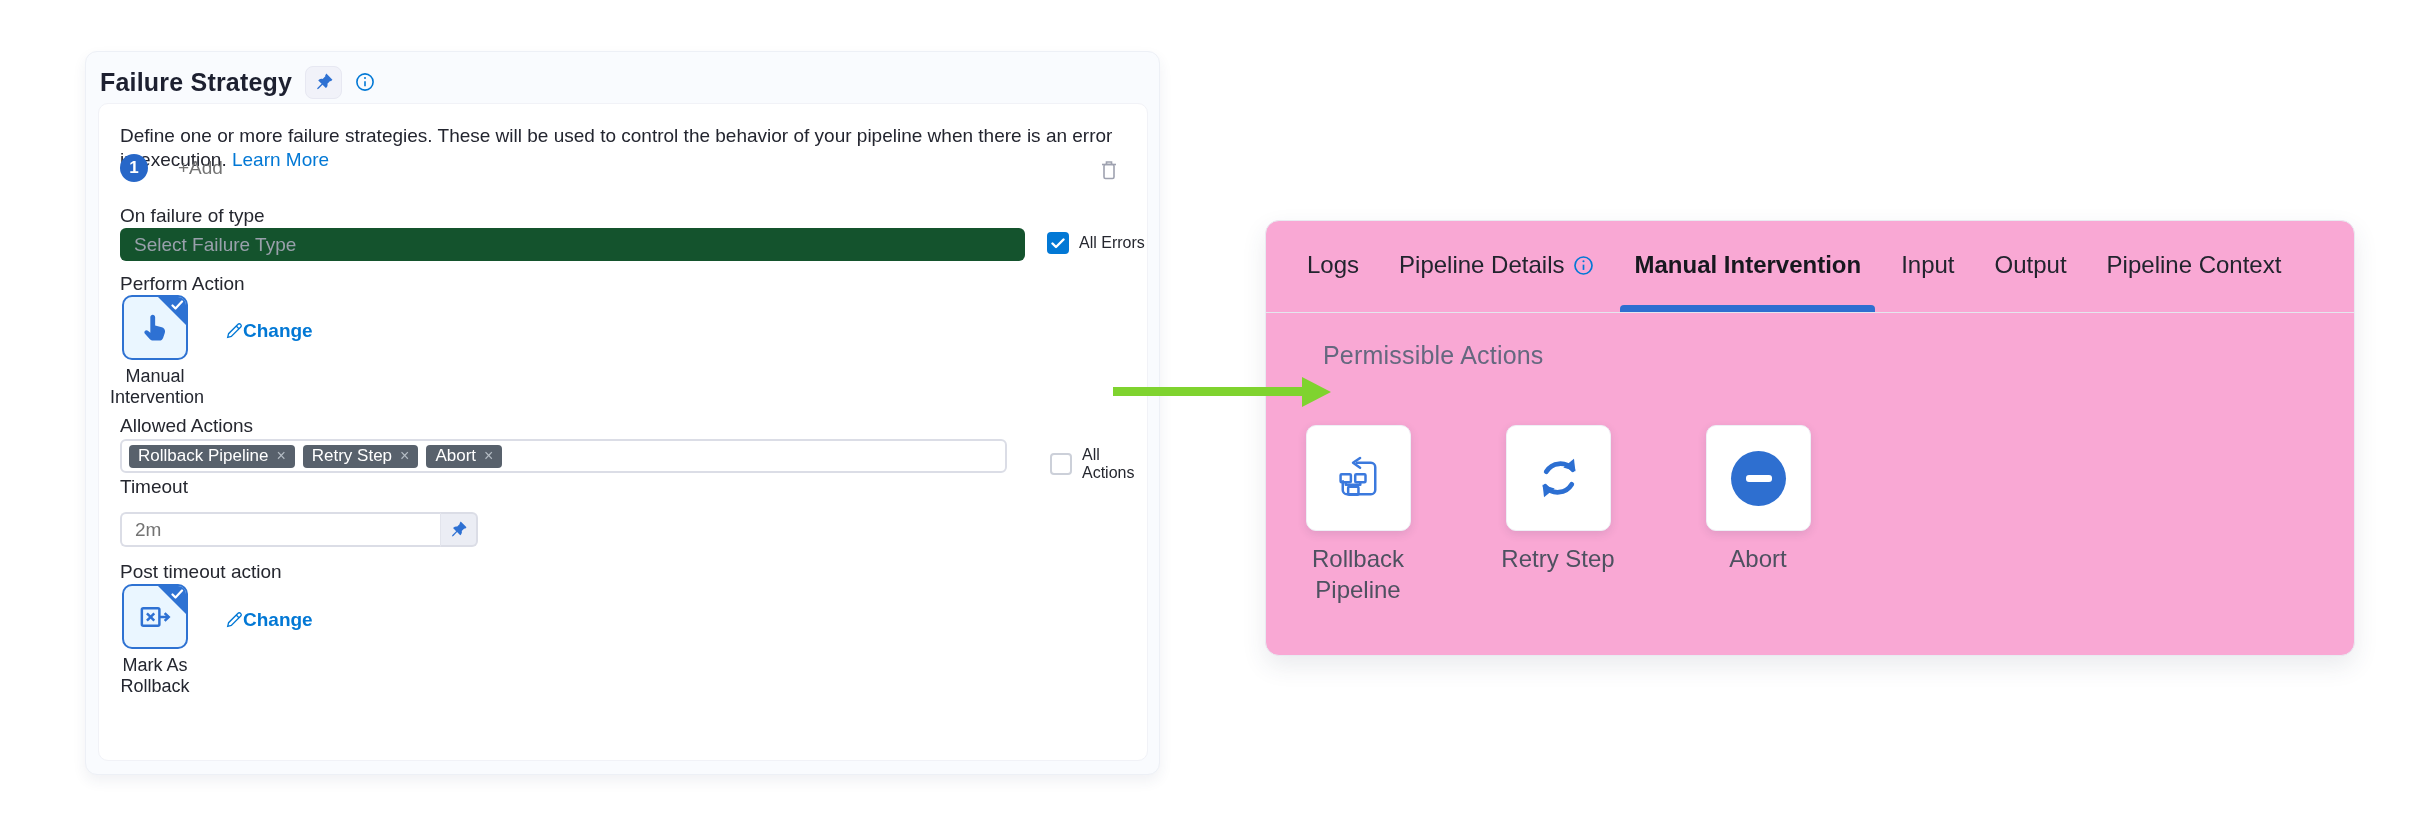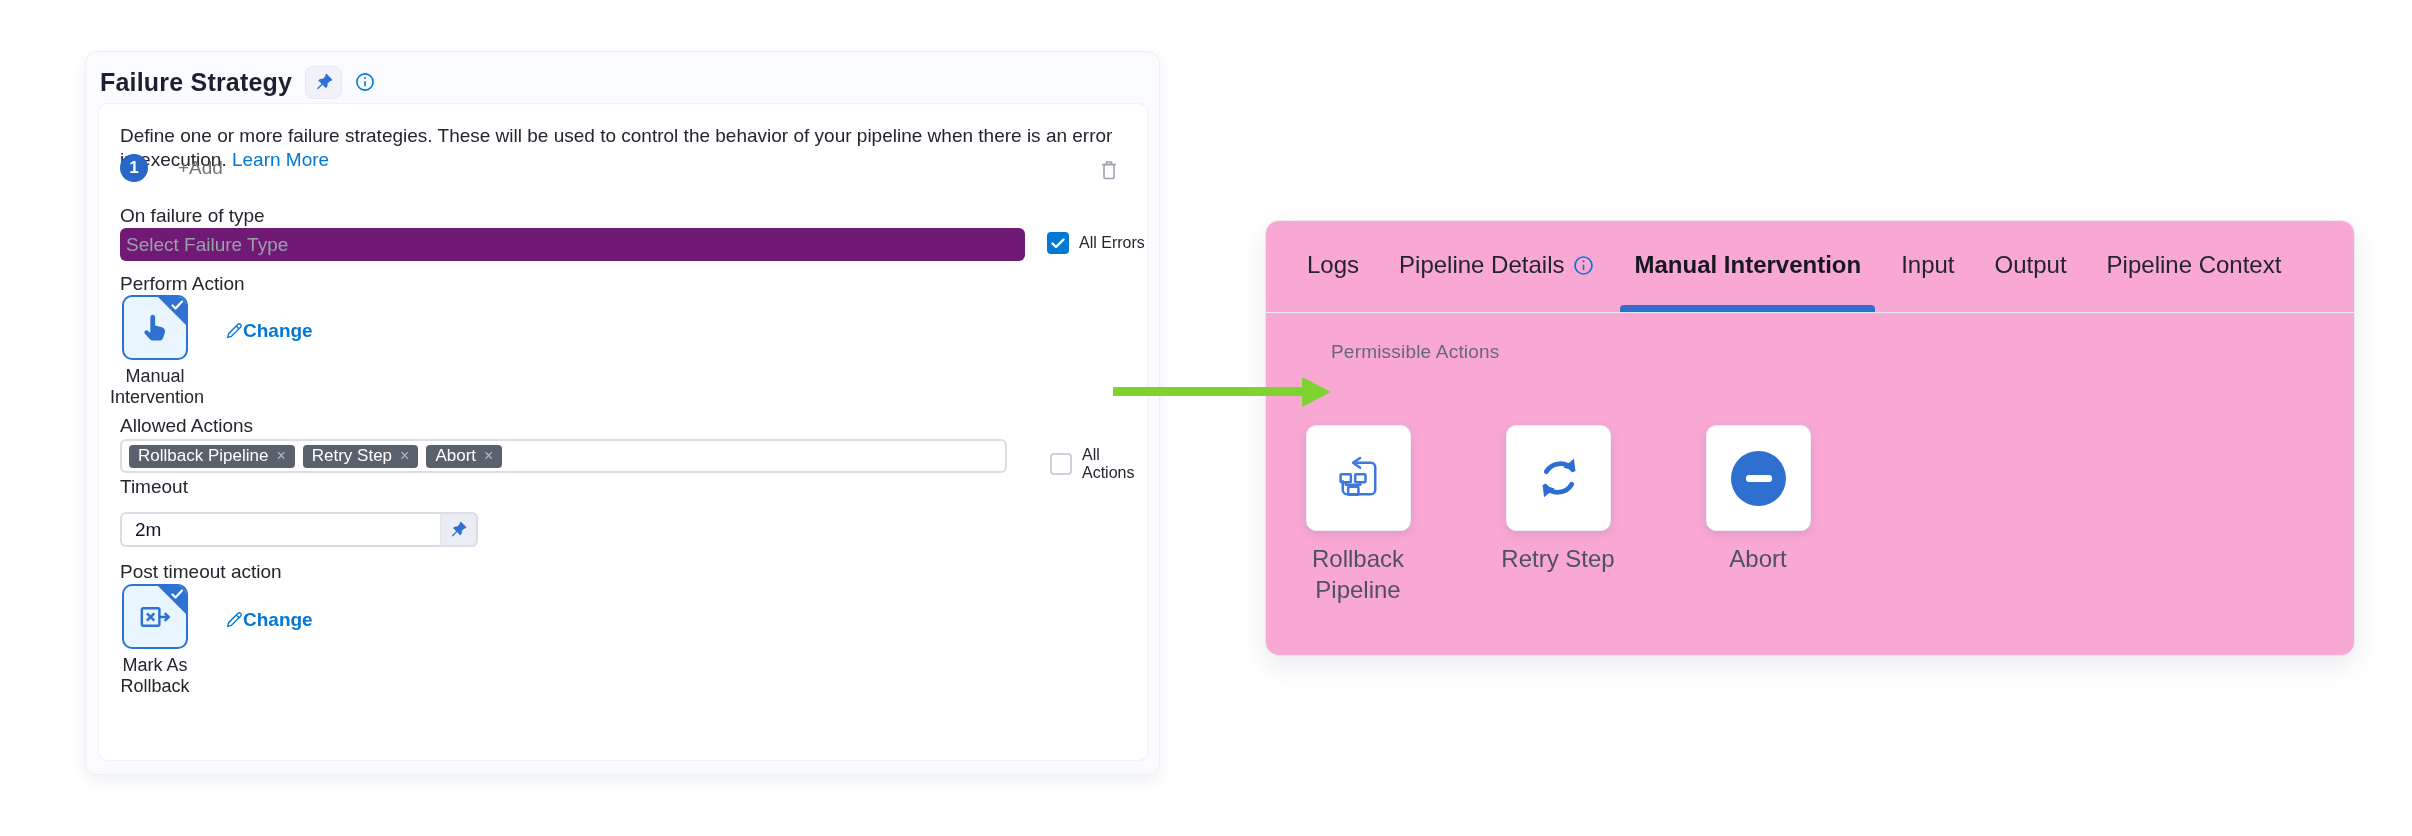--- a/index.html
+++ b/index.html
@@ -39,22 +39,22 @@
   .index-badge {
     width:28px; height:28px; border-radius:50%; background:#2767c8; color:#ffffff;
     font-size:17px; font-weight:700; display:flex; align-items:center; justify-content:center;
   }
   .add-link { color:#737373; font-size:19px; cursor:pointer; }
   .trash { right:26px; top:53px; cursor:pointer; }
 
   .field-label { font-size:19px; color:#25272f; }
   .lbl-onfail  { left:21px; top:101px; }
   .sel-failure {
-    left:21px; top:124px; width:905px; height:33px; background:#701a75; border:none;
-    border-radius:6px; padding:0 6px; font-size:19px; color:#99a0ab; font-family:inherit;
+    left:21px; top:124px; width:905px; height:33px; background:#14532d; border:none;
+    border-radius:6px; padding:0 14px; font-size:19px; color:#99a0ab; font-family:inherit;
   }
   .sel-failure::placeholder { color:#99a0ab; opacity:1; }
 
   .cb-row { display:flex; align-items:center; gap:10px; }
   .row-all-errors  { left:948px; top:128px; }
   .row-all-actions { left:951px; top:342px; }
   .cb { width:22px; height:22px; border-radius:4px; flex:0 0 auto; cursor:pointer; }
   .cb.checked  { background:#0278d5; display:flex; align-items:center; justify-content:center; }
   .cb.unchecked{ background:#ffffff; border:2px solid #ccd0d9; }
   .cb-label { font-size:16px; color:#25272f; }
@@ -91,21 +91,21 @@
   .tag {
     height:23px; background:#58616c; color:#ffffff; border-radius:4px;
     display:flex; align-items:center; gap:8px; padding:0 9px; font-size:17px; white-space:nowrap;
   }
   .tag .x { color:#b4bcc4; font-size:16px; cursor:pointer; }
 
   .lbl-timeout { left:21px; top:372px; }
   .timeout-wrap { left:21px; top:408px; display:flex; }
   .timeout-input {
     width:320px; height:35px; border:2px solid #dbdde6; border-right:none;
-    border-radius:6px 0 0 6px; padding:0 13px; font-size:19px; color:#0f172a;
+    border-radius:6px 0 0 6px; padding:0 13px; font-size:19px; color:#737373;
     font-family:inherit; background:#fff;
   }
   .timeout-pin {
     width:38px; height:35px; background:#ebedf4; border:2px solid #dbdde6; border-left:1px solid #e2e4ec;
     border-radius:0 6px 6px 0; display:flex; align-items:center; justify-content:center; cursor:pointer;
   }
 
   .lbl-post { left:21px; top:457px; }
 
   
@@ -120,21 +120,21 @@
     box-shadow:0 10px 24px rgba(45,55,90,0.10);
   }
   .tabs { position:absolute; left:41px; top:28px; display:flex; gap:40px; align-items:flex-start; }
   .tab { font-size:24px; line-height:32px; color:#22242e; padding-bottom:31px;
     position:relative; display:flex; align-items:center; gap:9px; cursor:pointer; white-space:nowrap; }
   .tab.active { font-weight:700; color:#17181f; }
   .tab.active::after { content:""; position:absolute; left:-14px; right:-14px; bottom:0;
     height:7px; background:#2e6fd0; border-radius:4px 4px 0 0; }
   .tabs-divider { position:absolute; left:0; right:0; top:91px; height:1px; background:#e5e6ee; }
 
-  .perm-title { position:absolute; left:65px; top:120px; font-size:19px; font-weight:500;
+  .perm-title { position:absolute; left:57px; top:120px; font-size:25px; font-weight:500;
     color:#65687f; letter-spacing:.2px; }
 
   .perm-card {
     position:absolute; top:204px; width:105px; height:106px; background:#ffffff;
     border:1px solid #eef0f5; border-radius:10px;
     box-shadow:0 3px 10px rgba(40,50,80,0.12);
     display:flex; align-items:center; justify-content:center; cursor:pointer;
   }
   .pc-1 { left:40px; } .pc-2 { left:240px; } .pc-3 { left:440px; }
   .perm-label { position:absolute; top:322px; width:170px; text-align:center;

